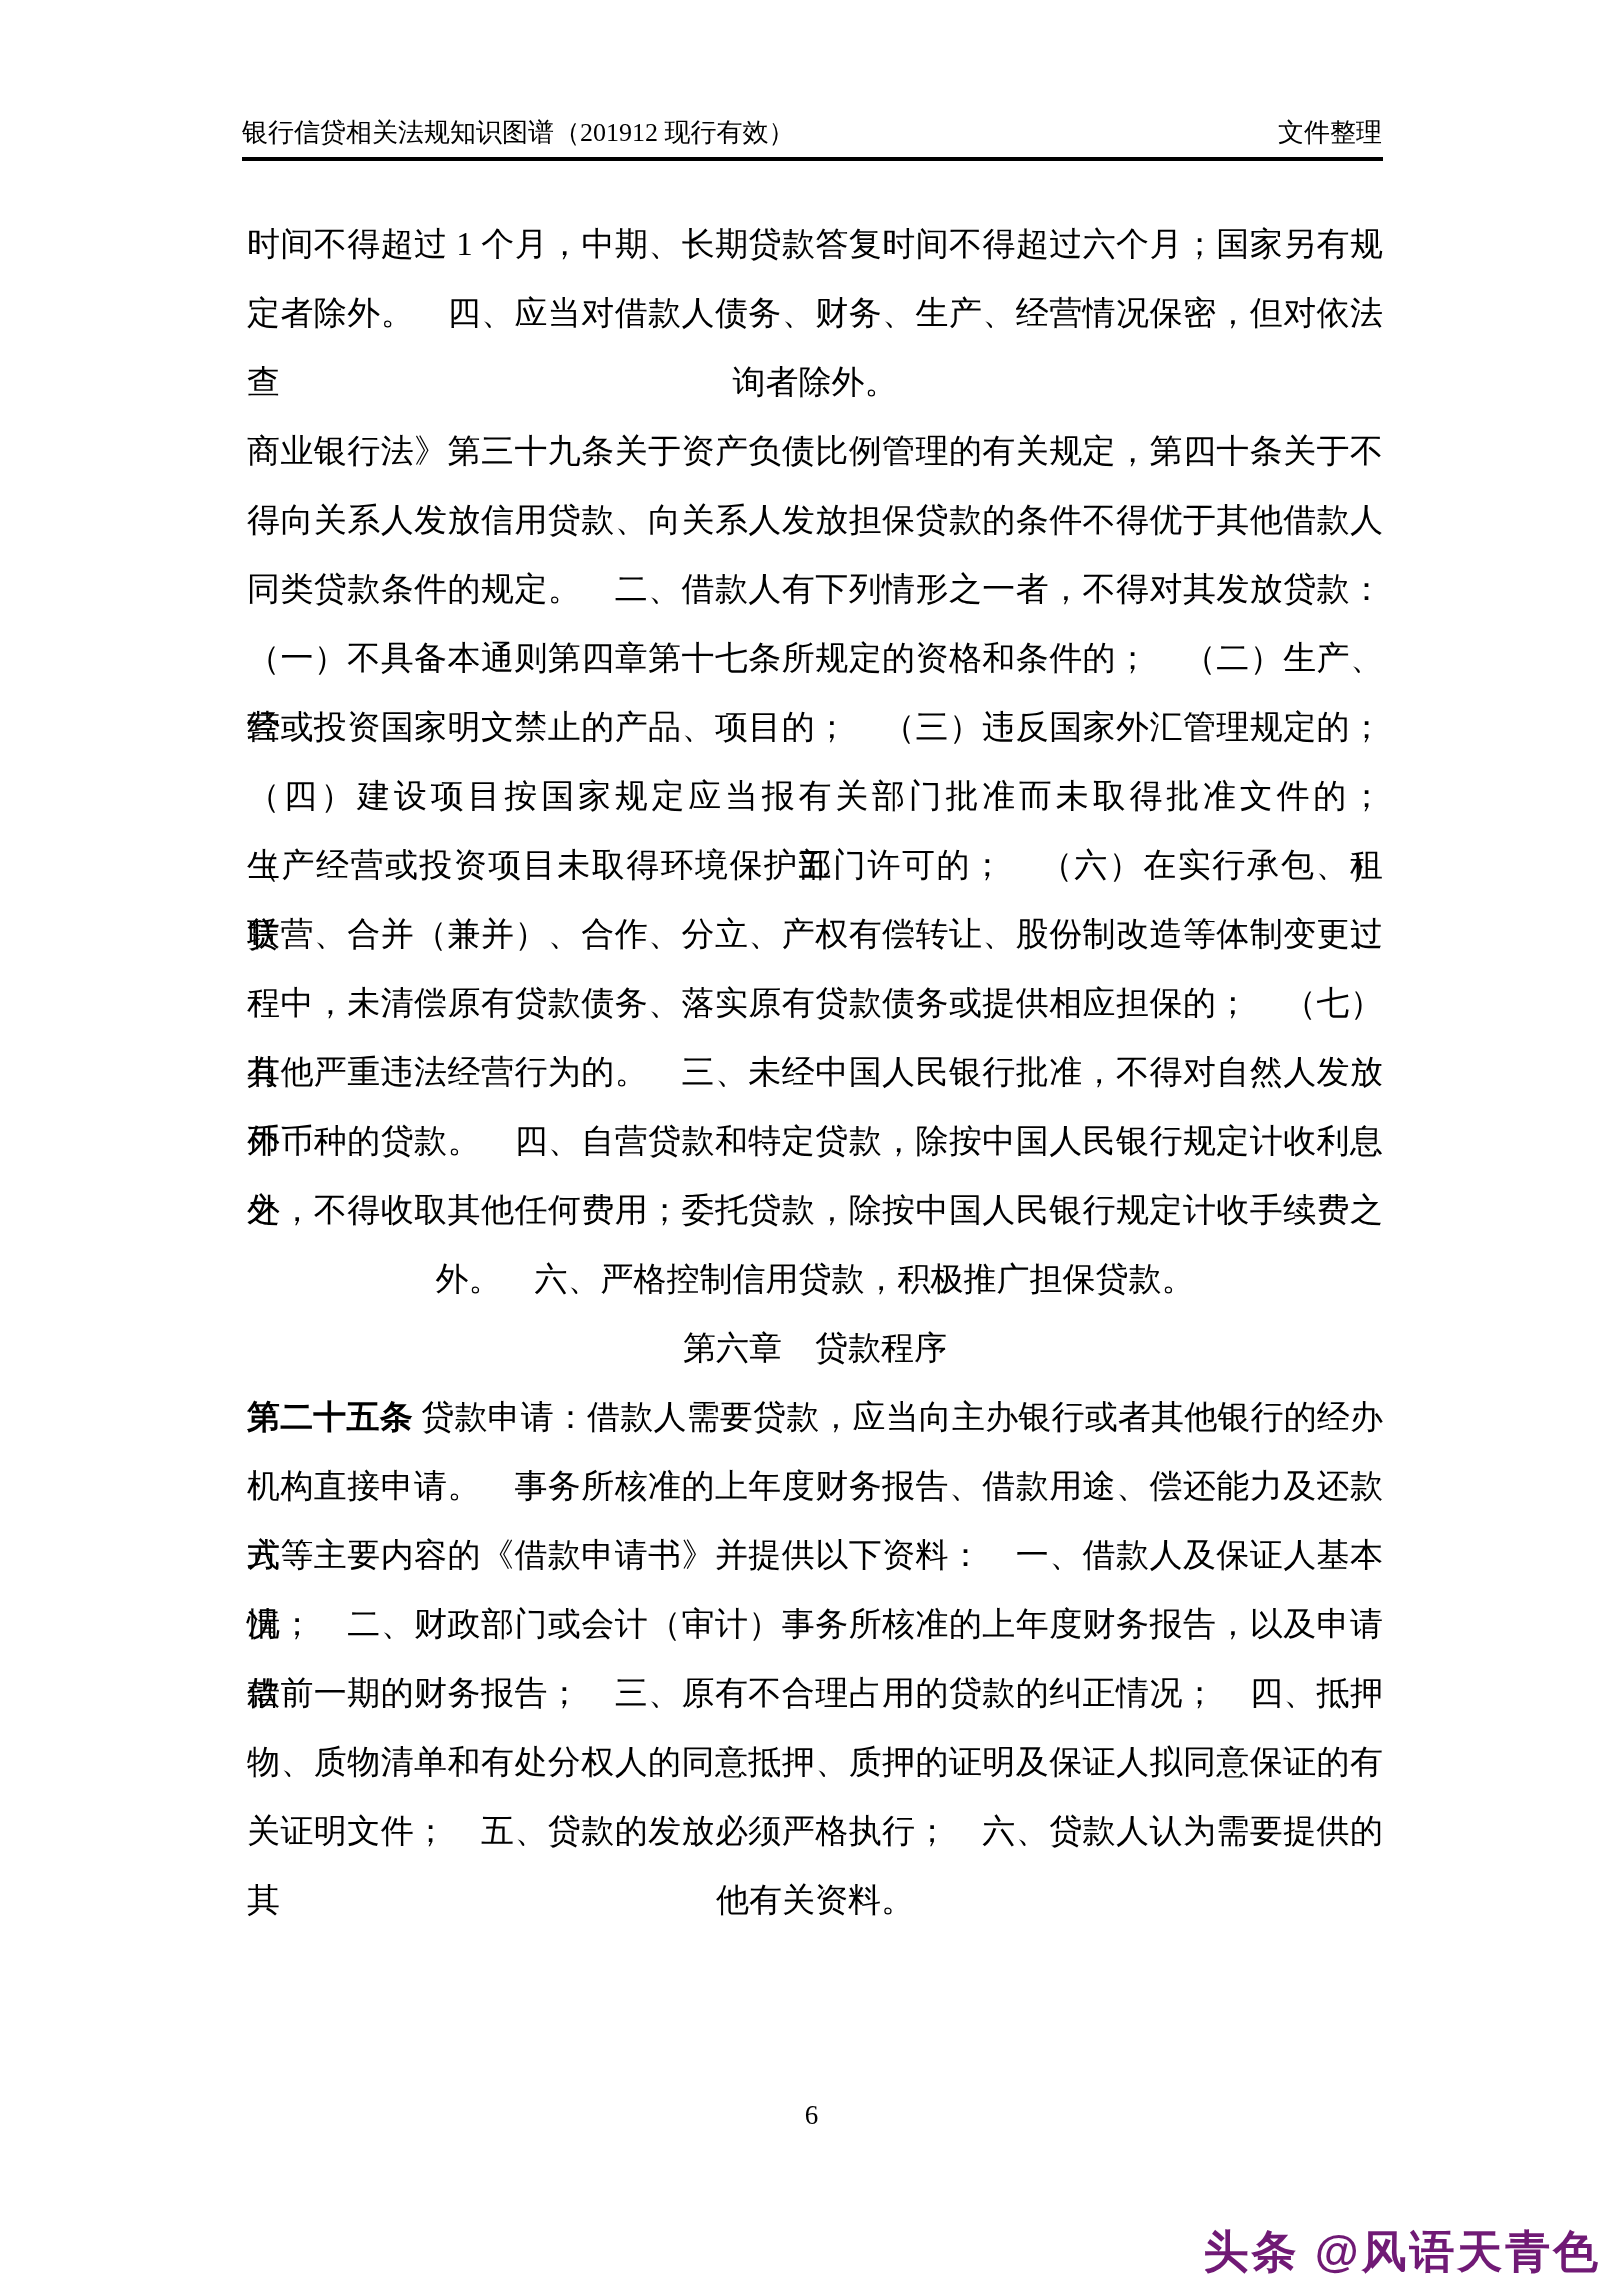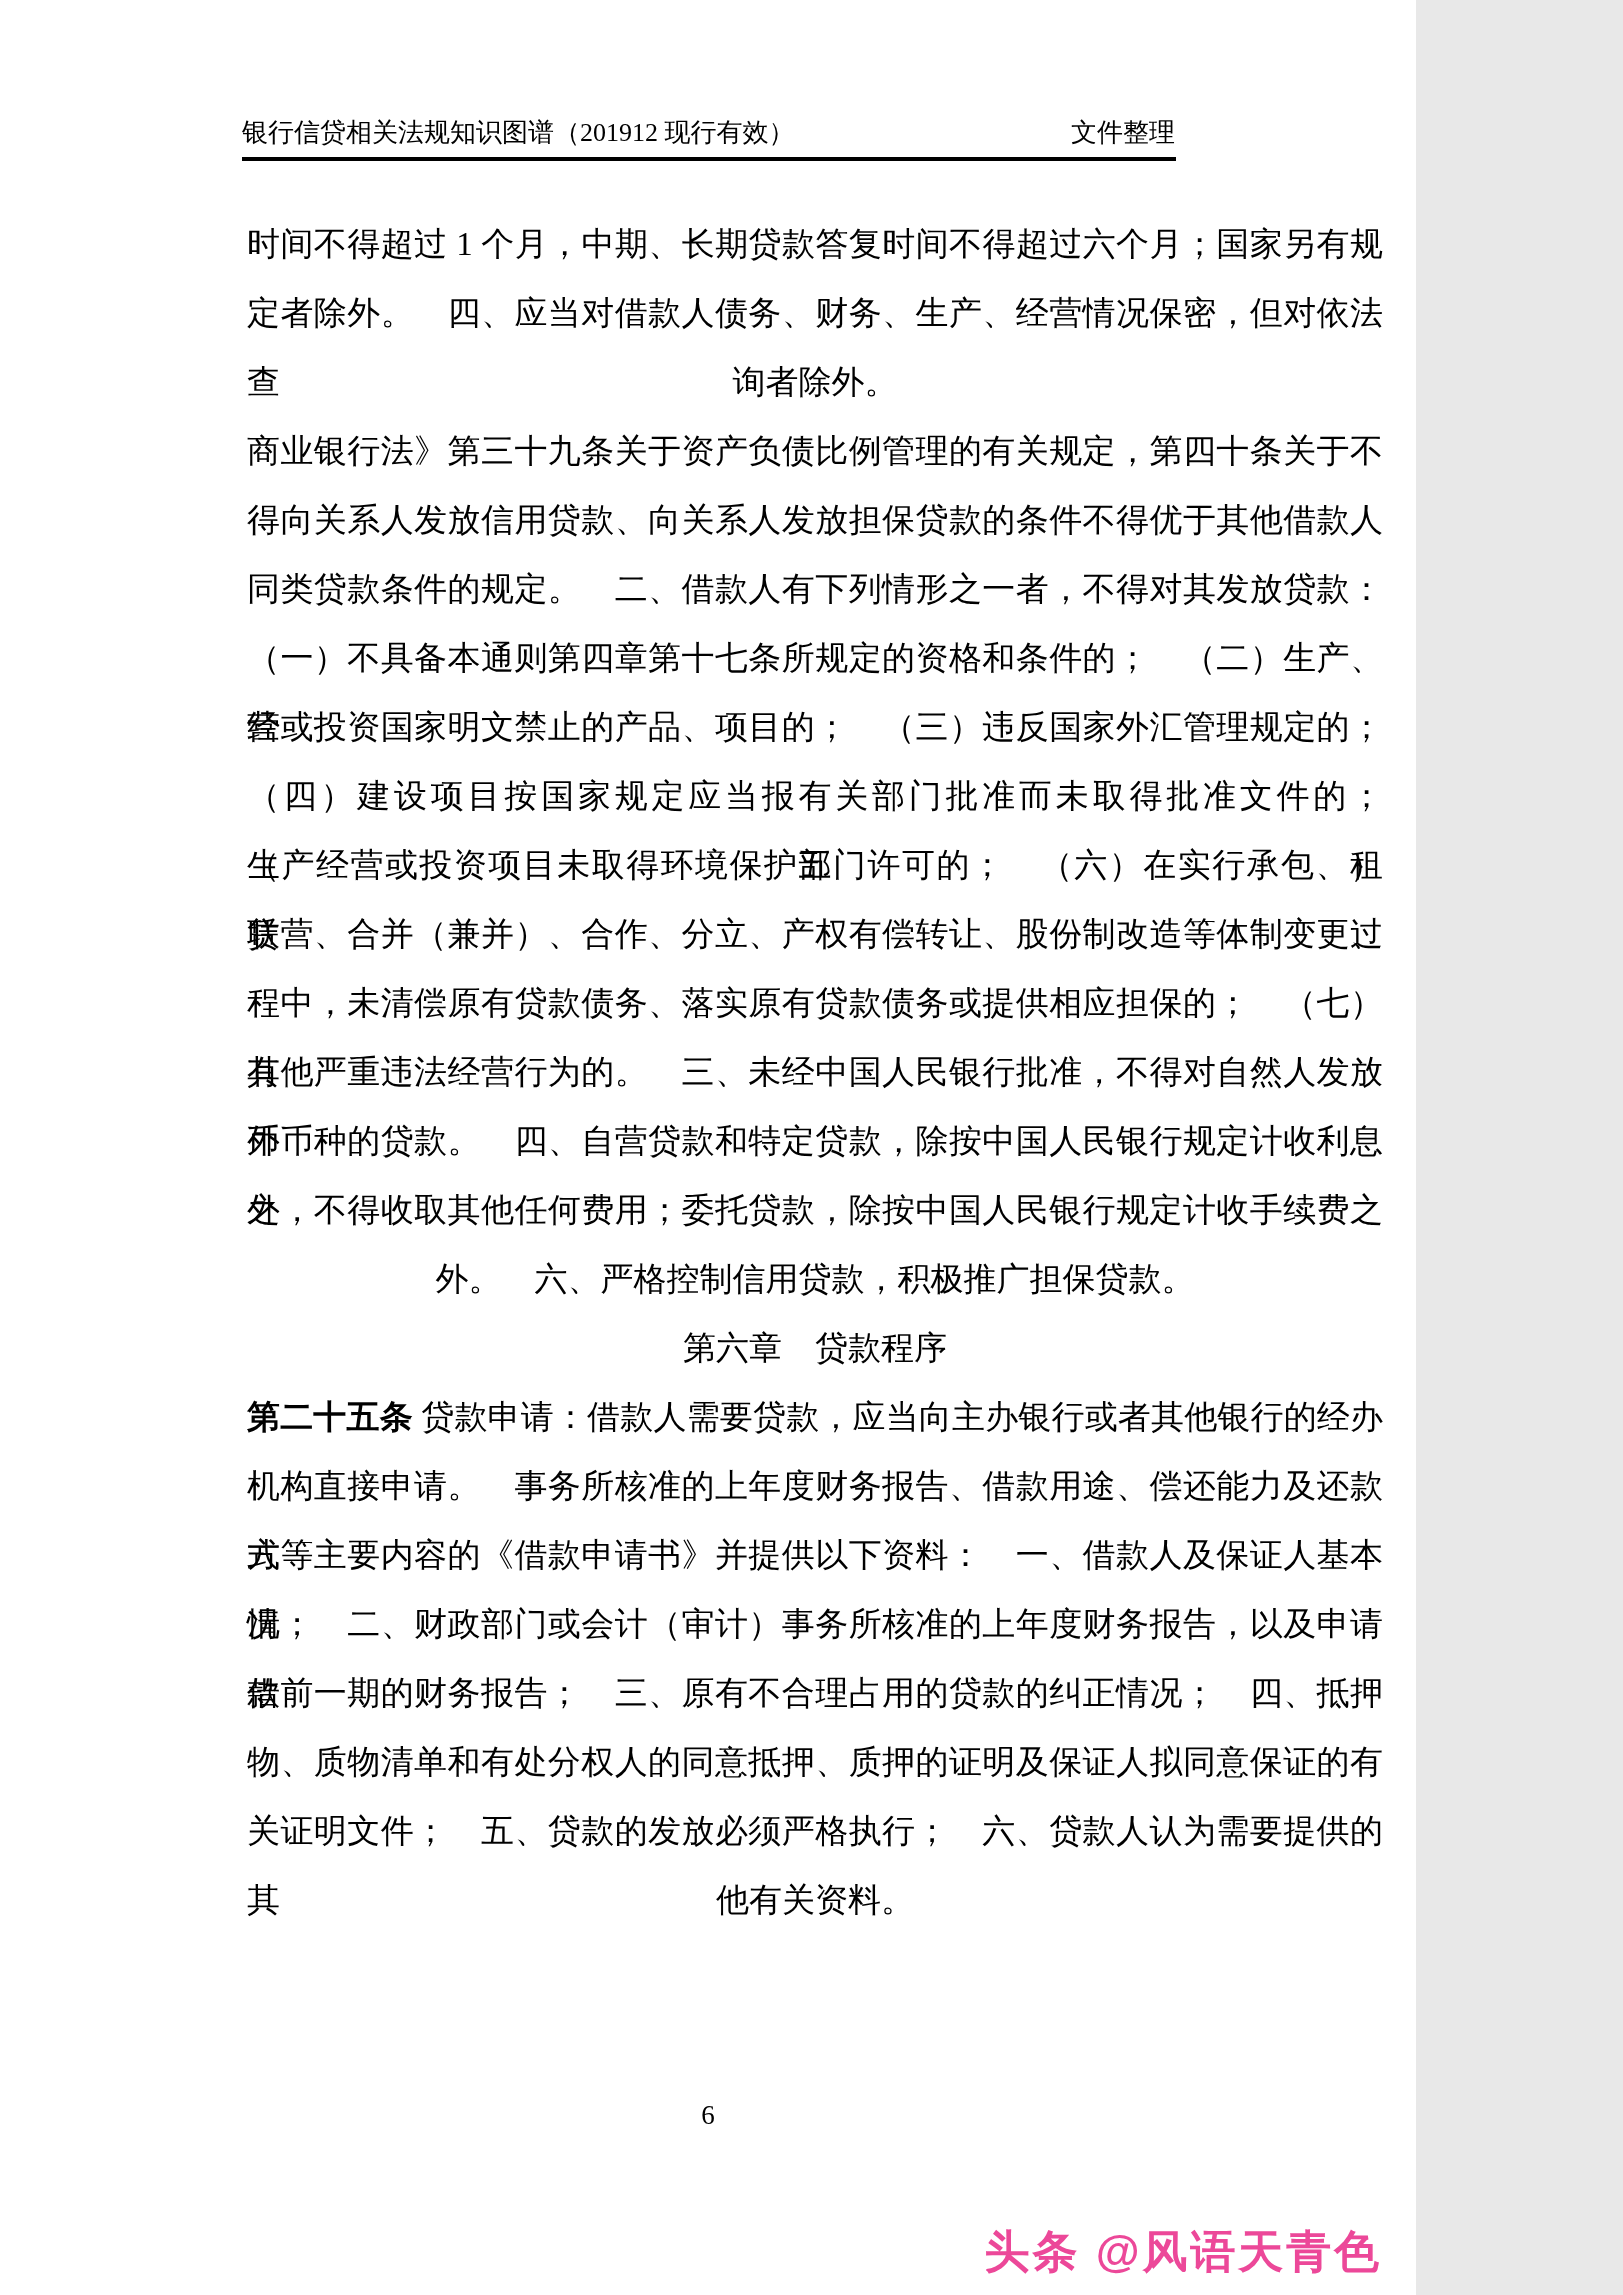--- a/index.html
+++ b/index.html
@@ -1,18 +1,18 @@
 <!DOCTYPE html>
 <html style="font-size:9.3px"><head>
 <meta charset="utf-8">
 <style>
   html,body{margin:0;padding:0;background:#e8e8e8;}
   .page{
     position:relative;
-    width:1416px;height:2295px;
+    width:1623px;height:2295px;
     background:#ffffff;
     color:#000000;
     font-family:"Liberation Serif","DejaVu Serif",serif;
     overflow:hidden;
   }
   
   .header-left{
     position:absolute;left:242px;top:118px;
     font-size:26px;line-height:29px;white-space:nowrap;
   }
@@ -44,26 +44,26 @@
     text-align-last:center;
   }
   .line .bold{font-weight:bold;}
   
   .footer-page{
     position:absolute;left:0;top:2098px;width:100%;
     text-align:center;font-size:27px;line-height:35px;
   }
   
   .watermark{
-    position:absolute;right:34px;top:2220px;
+    position:absolute;right:22px;top:2220px;
     font-family:"Liberation Sans","DejaVu Sans",sans-serif;
     font-weight:900;
     font-size:45px;line-height:64px;
     letter-spacing:2.9px;
-    color:#ec4899;
+    color:#701a75;
     text-shadow:1.7px 1.7px 0 #ffffff;
     white-space:nowrap;
   }
 </style>
 </head>
 <body>
 
 <div class="page">
 
   <div class="header-left">银行信贷相关法规知识图谱（201912 现行有效）</div>

